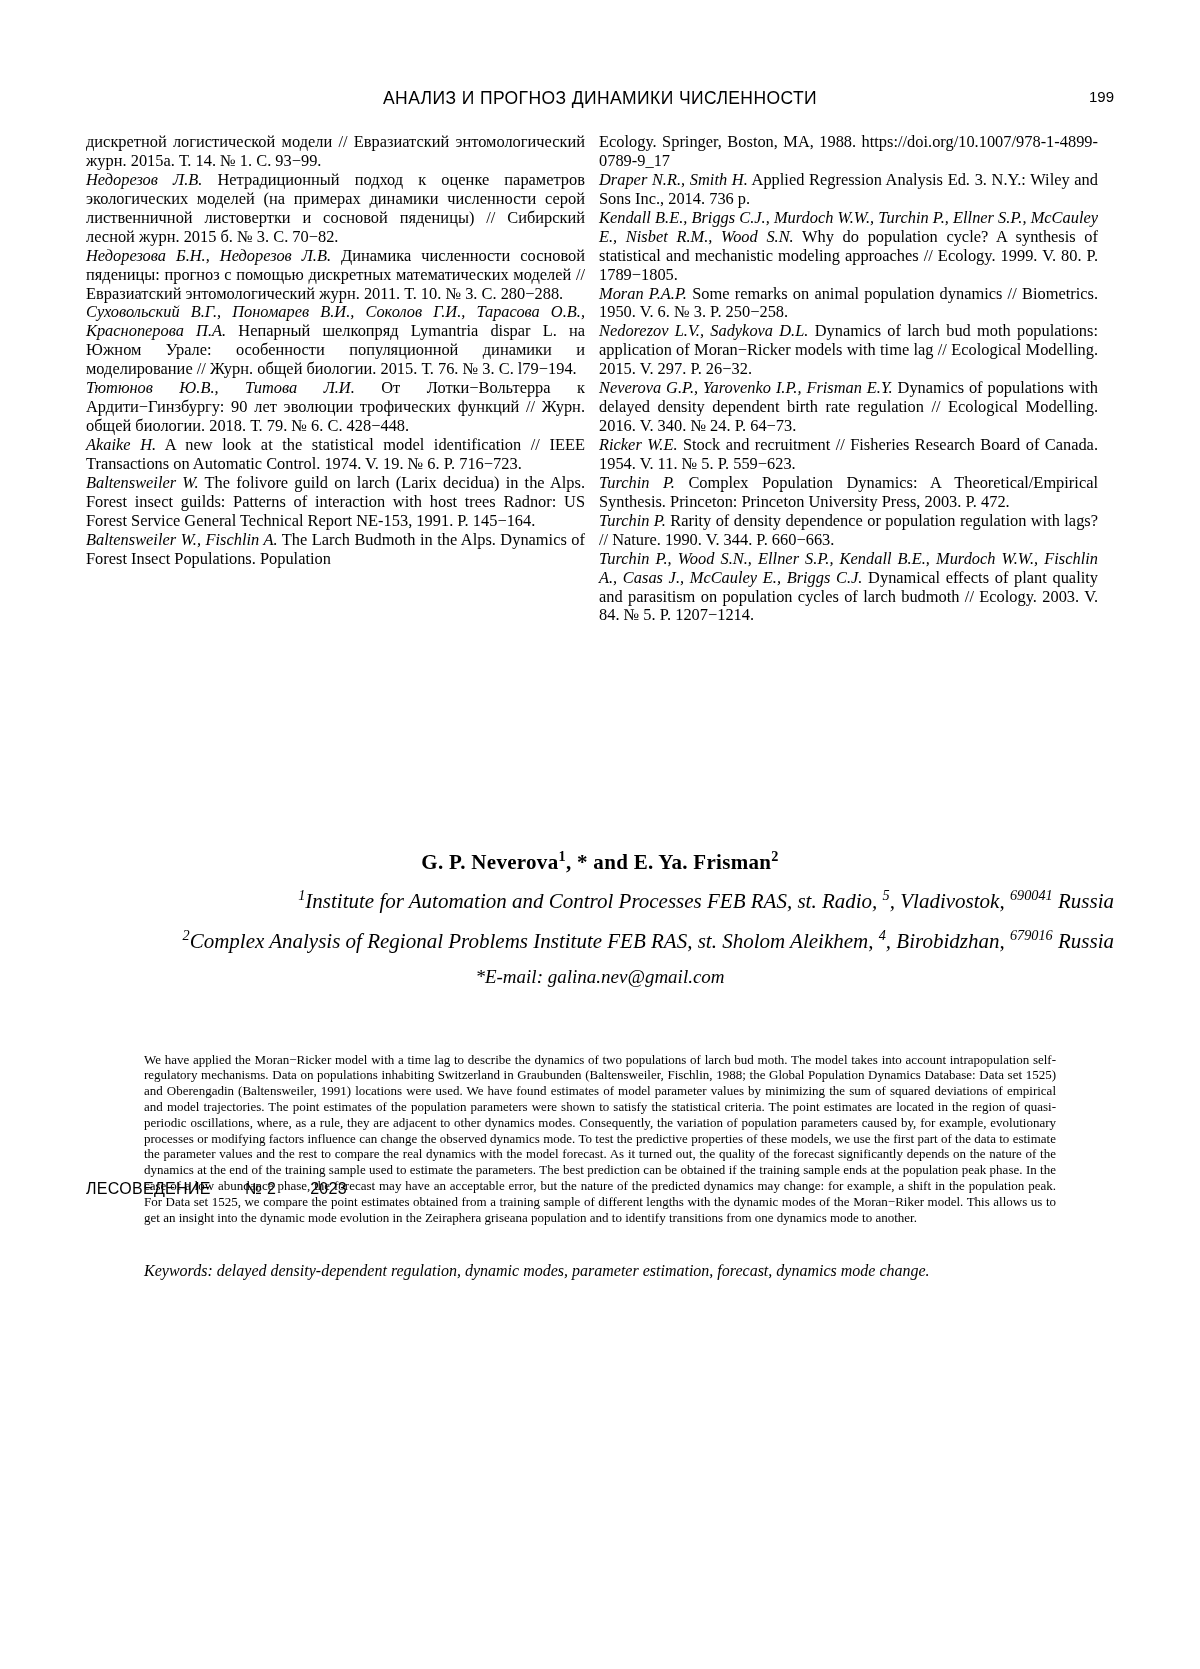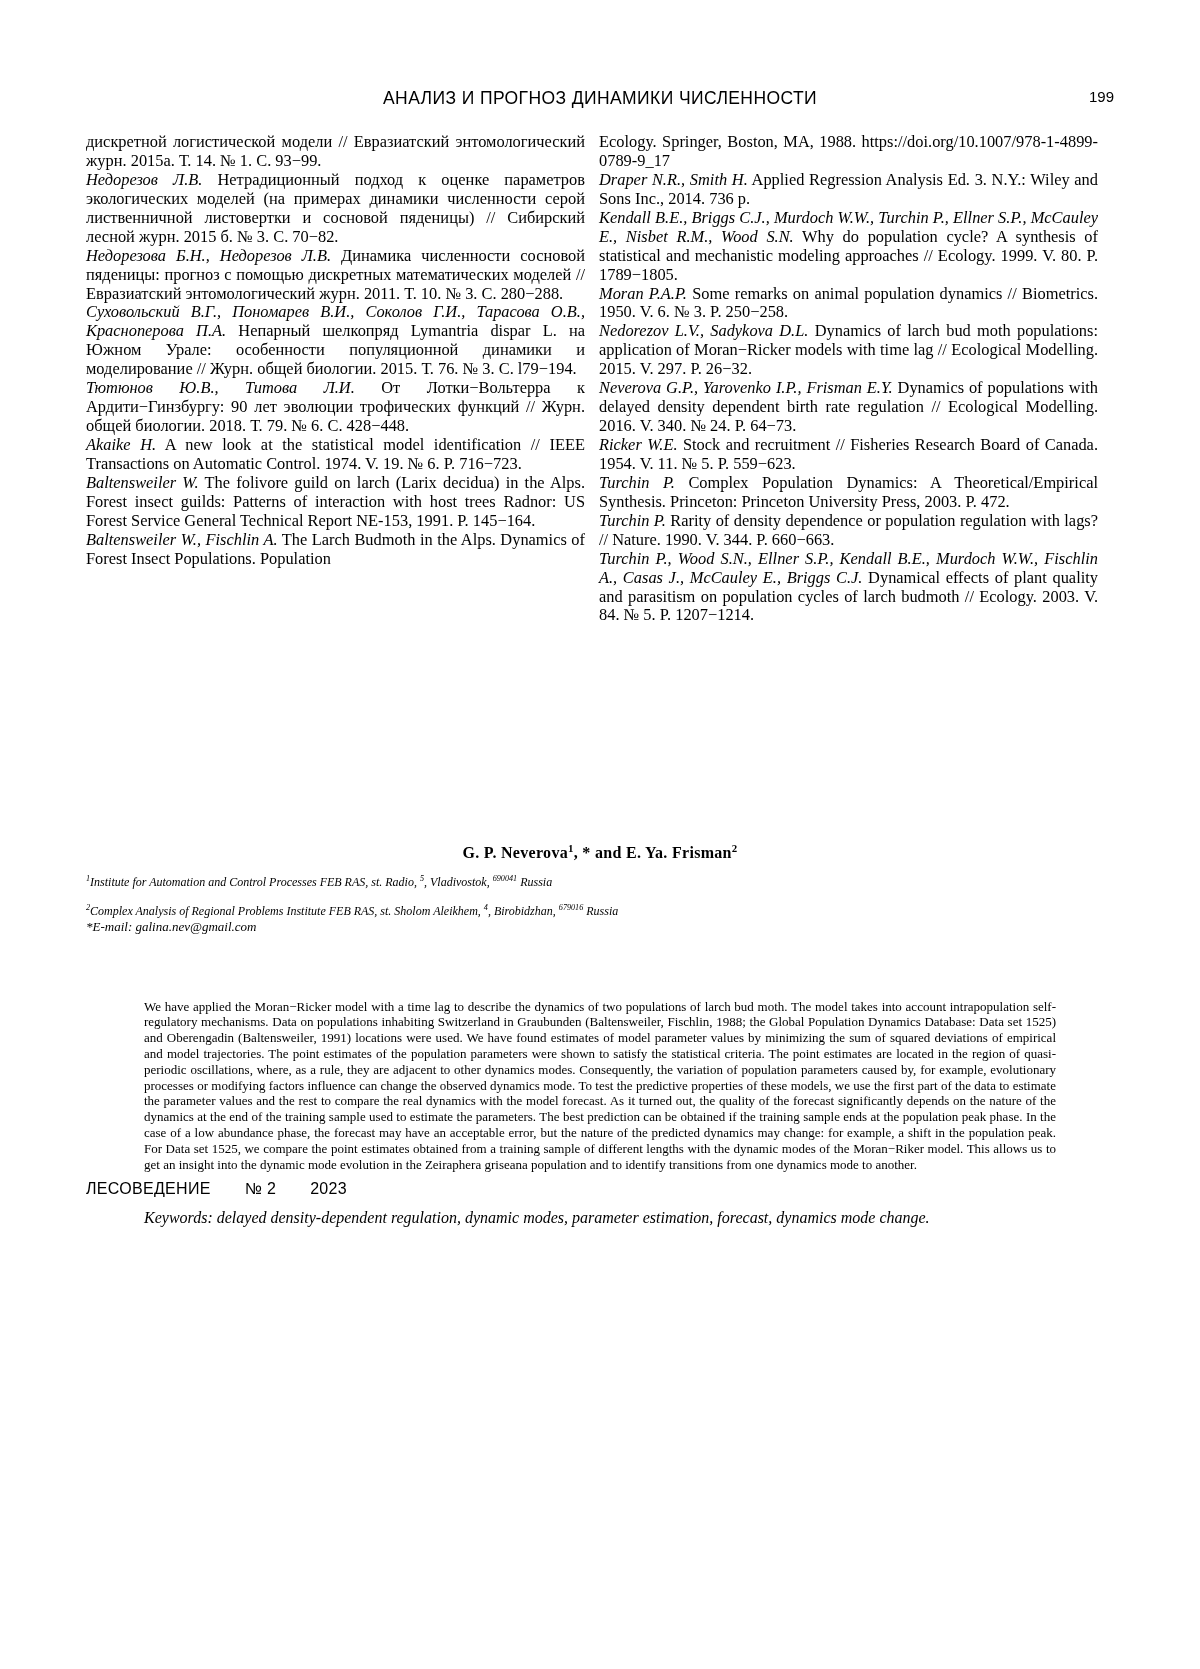--- a/index.html
+++ b/index.html
@@ -74,38 +74,39 @@
   .art-title {
     font-size: 23.5px;
     font-weight: bold;
     text-align: center;
     line-height: 1.3;
     margin: 0 18px;
   }
   .art-title i { font-style: italic; }
   .authors {
     text-align: center;
-    font-size: 16px;
+    font-size: 21px;
     font-weight: bold;
-    margin-top: 12px;
+    margin-top: 18px;
     letter-spacing: 0.3px;
   }
   .authors sup, .affil sup { font-size: 0.68em; vertical-align: super; font-weight: bold; }
   .affil {
-    text-align: left;
-    font-size: 12px;
+    text-align: right;
+    font-size: 21px;
     font-style: italic;
     margin-top: 11px;
     line-height: 1.35;
   }
   .affil sup { font-style: italic; font-weight: normal; }
   .email {
-    text-align: left;
-    font-size: 13px;
+    text-align: center;
+    font-size: 19px;
     font-style: italic;
+    margin-top: 10px;
   }
   .abstract {
     margin-top: 64px;
     padding: 0 58px;
     font-size: 13px;
     line-height: 1.215;
     text-align: justify;
   }
   .keywords {
     margin-top: 36px;

